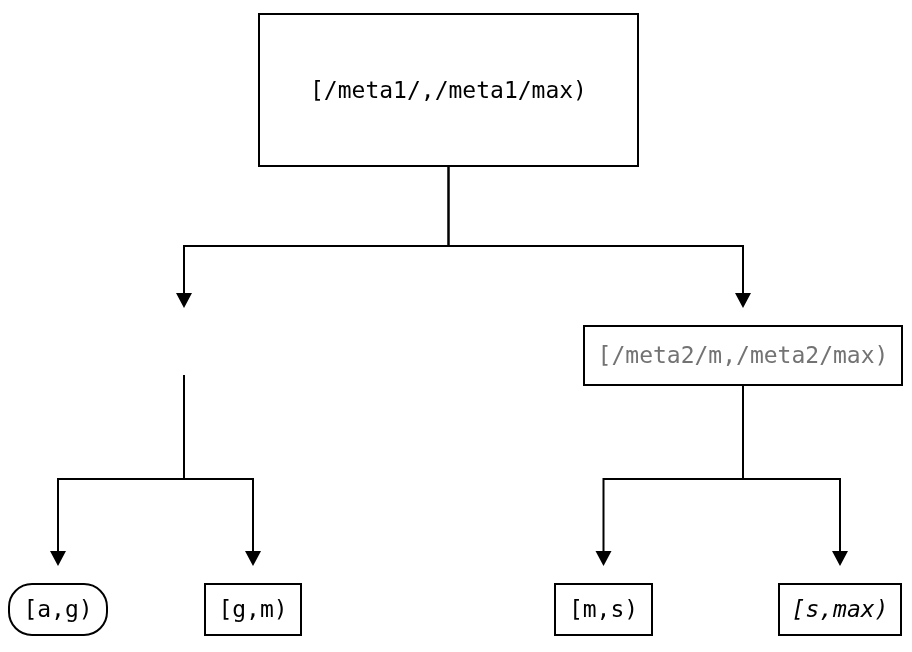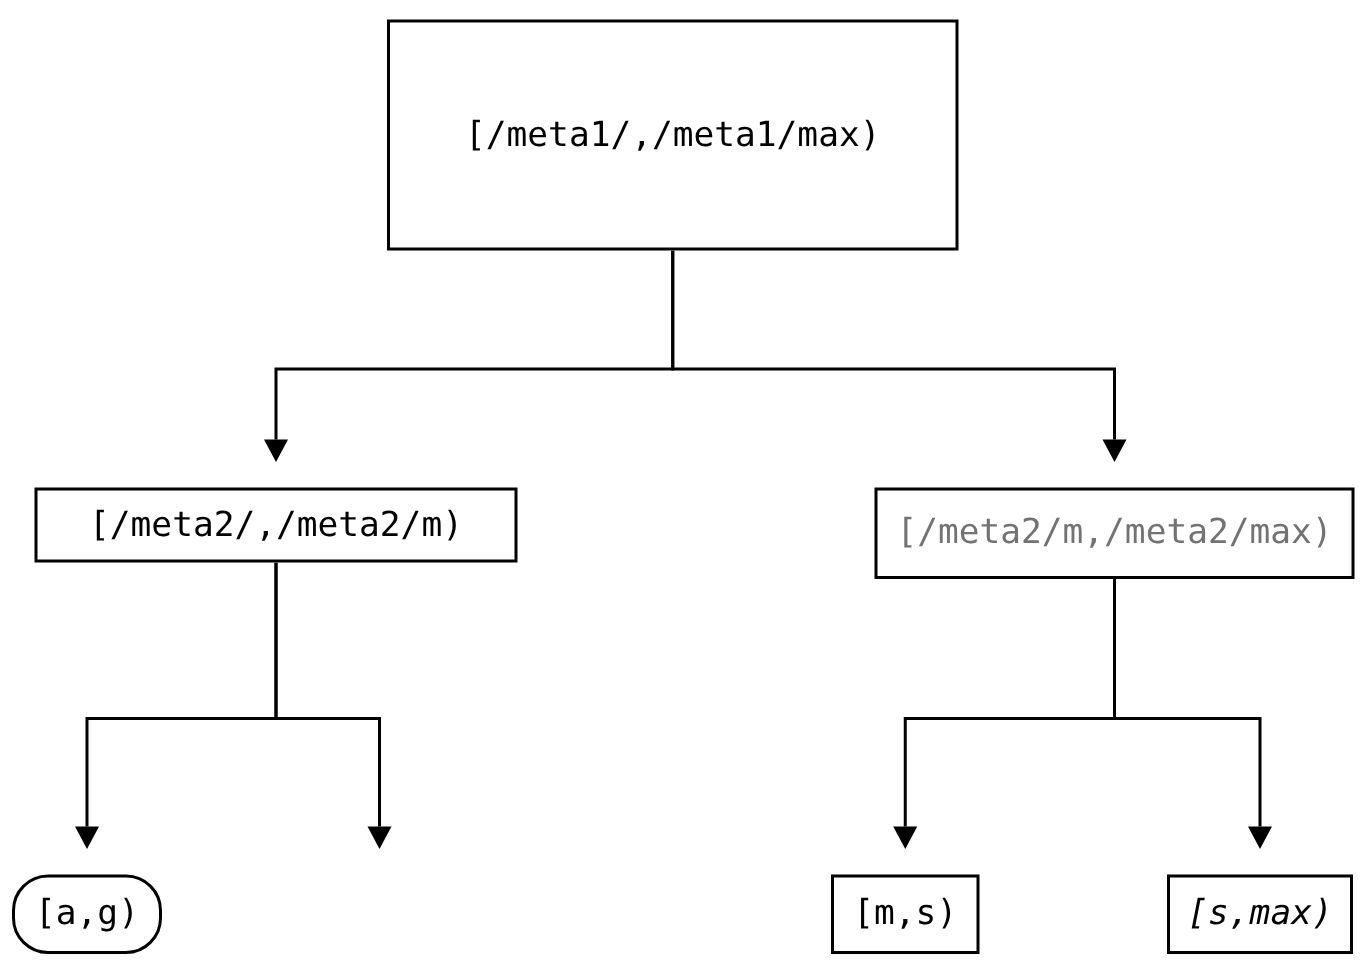--- a/index.html
+++ b/index.html
@@ -58,28 +58,28 @@
       <polyline points="184,375 184,479 253,479 253,551" class="edge" stroke="#000000"></polyline>
       <polygon points="245,551 261,551 253,566" class="arrowhead" fill="#000000"></polygon>
       <polyline points="743,375 743,479 603.5,479 603.5,551" class="edge" stroke="#000000"></polyline>
       <polygon points="595.5,551 611.5,551 603.5,566" class="arrowhead" fill="#000000"></polygon>
       <polyline points="743,375 743,479 840,479 840,551" class="edge" stroke="#000000"></polyline>
       <polygon points="832,551 848,551 840,566" class="arrowhead" fill="#000000"></polygon>
     </svg>
 <div class="node" style="left: 258px; top: 13px; width: 381px; height: 154px; border-color: rgb(0, 0, 0); color: rgb(0, 0, 0);">
       <span>[/meta1/,/meta1/max)</span>
     </div>
-    <div class="node" style="left: 23px; top: 325px; width: 322px; height: 50px; border-color: rgb(0, 0, 0); color: rgb(0, 0, 0);">
-      <span>[/meta2/,/meta2/m)</span>
-    </div>
     <div class="node" style="left: 583px; top: 325px; width: 320px; height: 61px; border-color: rgb(0, 0, 0); color: #737373;">
       <span>[/meta2/m,/meta2/max)</span>
     </div>
     <div class="node" style="left: 8px; top: 583px; width: 100px; height: 53px; border-color: rgb(0, 0, 0); color: rgb(0, 0, 0); border-radius: 24px;">
       <span>[a,g)</span>
+    </div>
+    <div class="node" style="left: 204px; top: 583px; width: 98px; height: 53px; border-color: rgb(0, 0, 0); color: rgb(0, 0, 0);">
+      <span>[g,m)</span>
     </div>
     <div class="node" style="left: 554px; top: 583px; width: 99px; height: 53px; border-color: rgb(0, 0, 0); color: rgb(0, 0, 0);">
       <span>[m,s)</span>
     </div>
     <div class="node" style="left: 778px; top: 583px; width: 124px; height: 53px; border-color: rgb(0, 0, 0); color: rgb(0, 0, 0); font-style: italic;">
       <span>[s,max)</span>
     </div>
   </div>
 
 </body></html>

